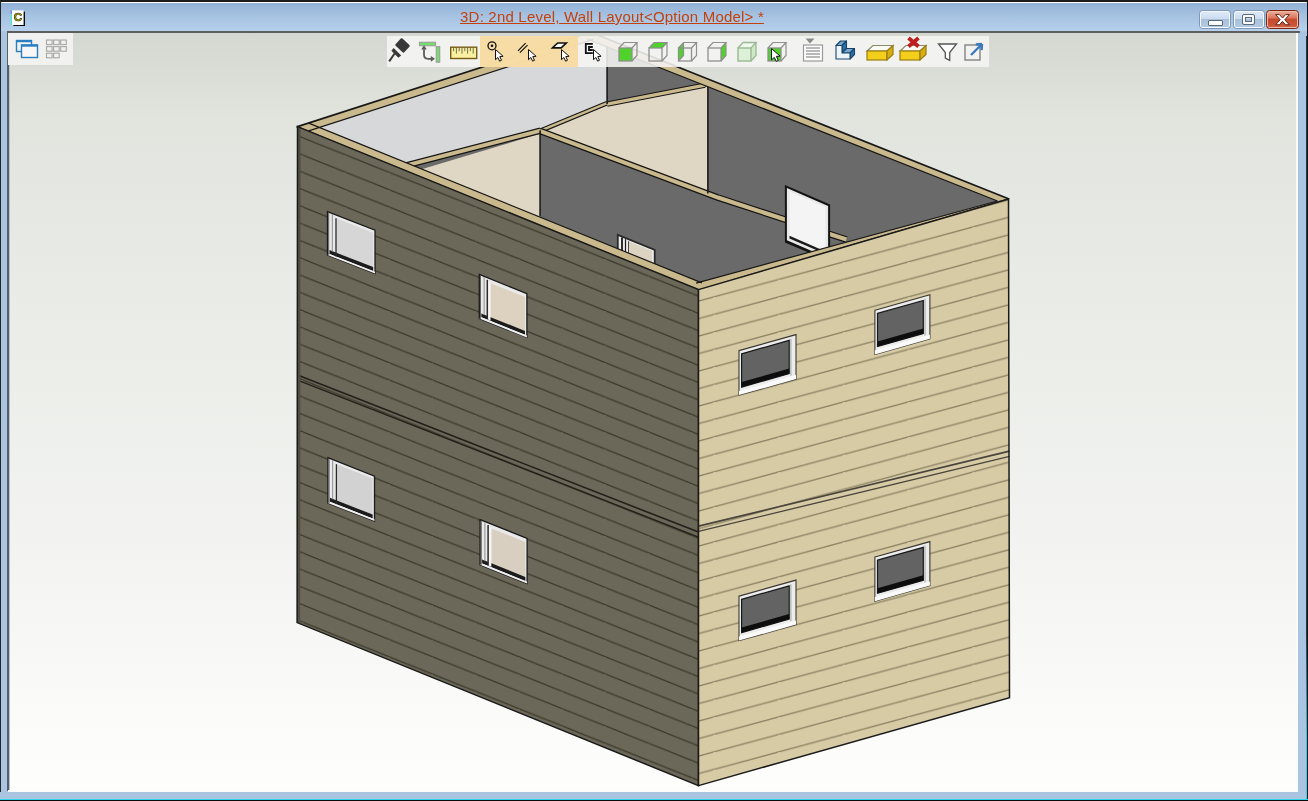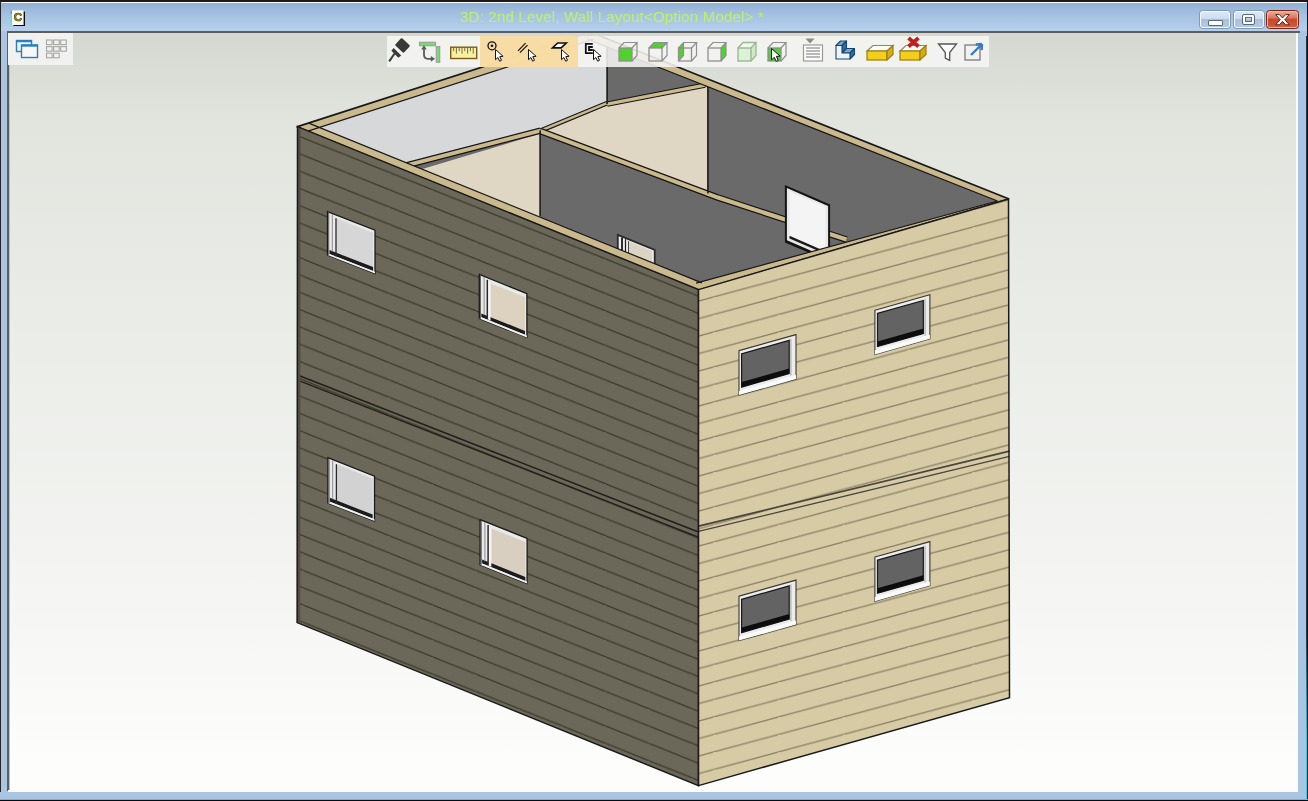--- a/index.html
+++ b/index.html
@@ -9,21 +9,21 @@
   #frame-bg{position:absolute;left:0;top:0;width:1308px;height:801px;background:#a9c5e1;border-radius:6px 6px 0 0;}
   #topblack{position:absolute;left:0;top:0;width:1308px;height:1.5px;background:#1b1b1b;border-radius:6px 6px 0 0;}
   #topwhite{position:absolute;left:1px;top:1.5px;width:1306px;height:1.5px;background:#fdfdfd;border-radius:5px 5px 0 0;}
   #leftblack{position:absolute;left:0;top:0;width:1.2px;height:792px;background:#242424;}
   #rightcyan{position:absolute;left:1305.5px;top:36px;width:1.7px;height:764px;background:linear-gradient(#26343d 0%,#26343d 78%,#2bd0e6 92%,#2ed5ea 100%);}
   #rightblack{position:absolute;left:1307.2px;top:0;width:0.8px;height:801px;background:#101418;}
   #botcyan{position:absolute;left:0;top:798.6px;width:1308px;height:1.6px;background:#2ed5ea;}
   #botblack{position:absolute;left:0;top:800.2px;width:1308px;height:0.8px;background:#0a0a0a;}
   #titlebar{position:absolute;left:1px;top:3px;width:1306px;height:28px;
      background:linear-gradient(#92b1d5,#a6c2e2 45%,#b6d0ec);}
-  #title{position:absolute;left:0;top:8px;width:1224px;text-align:center;font-size:15px;color:#bef264;letter-spacing:0.2px;}
+  #title{position:absolute;left:0;top:8px;width:1224px;text-align:center;font-size:15px;color:#c2410c;letter-spacing:0.2px;text-decoration:underline;}
   
   .wbtn{position:absolute;top:9.5px;height:17.5px;border-radius:3.5px;}
   #btnmin {left:1198.5px;width:30.5px;background:linear-gradient(#dfeafa 0%,#ccdcf0 45%,#a9c1db 50%,#b3cbe4 100%);box-shadow:inset 0 0 0 1px #f5f9fd;border:1px solid #7e99b5;}
   #btnmax {left:1232.5px;width:30.5px;background:linear-gradient(#dfeafa 0%,#ccdcf0 45%,#a9c1db 50%,#b3cbe4 100%);box-shadow:inset 0 0 0 1px #f5f9fd;border:1px solid #7e99b5;}
   #btncls {left:1266px;width:31px;background:linear-gradient(#eaaf9d 0%,#dd765c 40%,#c64a2e 50%,#cd5136 80%,#d06a4a 100%);box-shadow:inset 0 0 0 1px #edbaa5;border:1px solid #7c2514;}
   #minglyph{position:absolute;left:8px;top:9.5px;width:13px;height:4px;background:#fdfdfd;border:1px solid #5a6a7a;border-radius:1px;}
   #maxglyph{position:absolute;left:9.5px;top:4.5px;width:7px;height:5px;background:transparent;border:2.6px solid #fdfdfd;outline:1px solid #5a6a7a;box-shadow:inset 0 0 0 1px #5a6a7a;border-radius:1px;}
   
   #appicon{position:absolute;left:10px;top:10px;width:16px;height:17px;}
   

